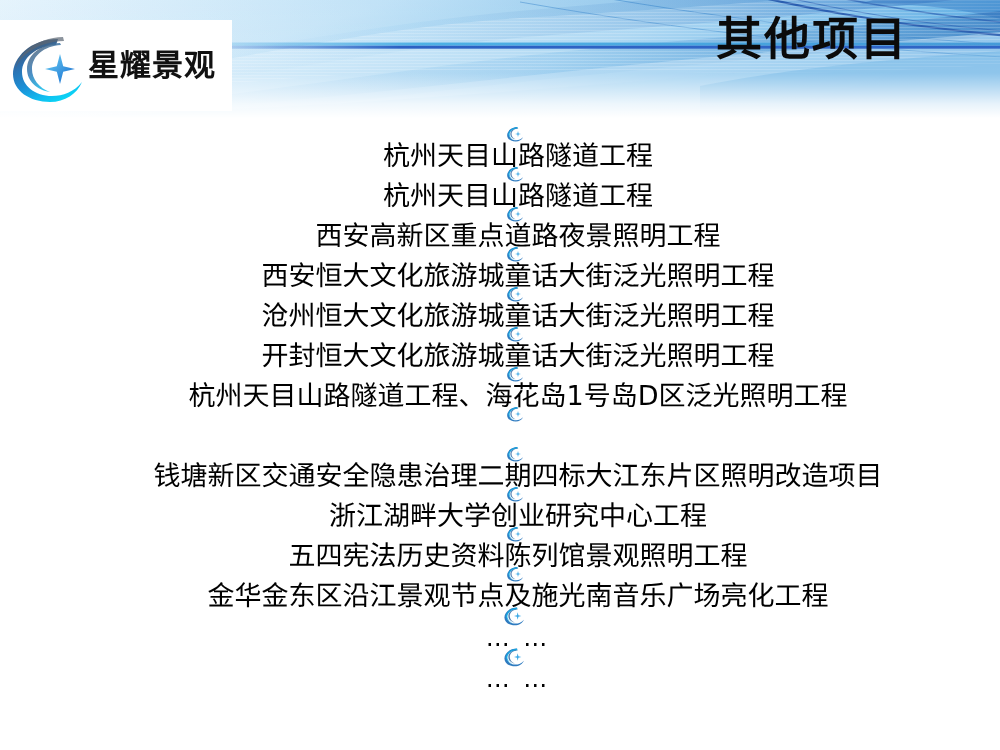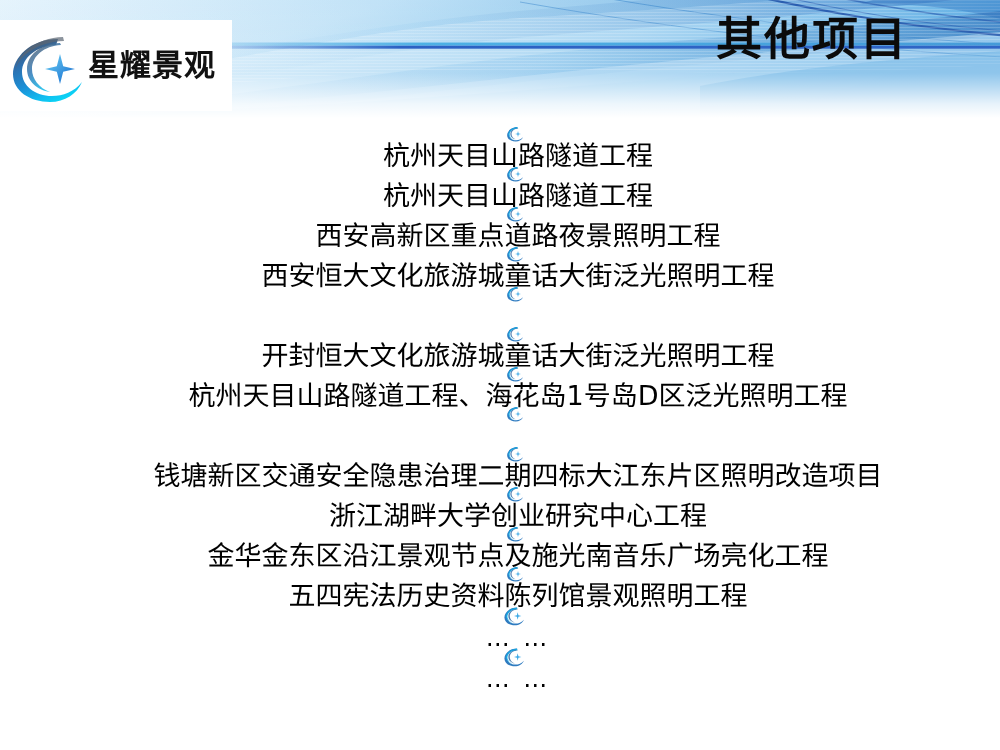--- a/index.html
+++ b/index.html
@@ -312,20 +312,21 @@
       <li class="list-item">
         <svg class="bullet" viewBox="0 0 78 70">
     <defs></defs>
     <path d="M 50,5 C 22,5 5,24 5,40 C 5,57 22,68 42,68 C 57,68 69,60 74,48
              C 66,58 55,62 44,62 C 27,62 14,52 14,38 C 14,24 28,12 48,11 Z" fill="#2f7bc0"></path>
     <path d="M 52,9 C 32,10 19,21 19,35 C 19,47 29,56 42,58
              C 31,54 24,45 24,35 C 24,22 36,12 53,11 Z" fill="#1f5f9e" opacity="0.8"></path>
     <path d="M 50,5 C 28,6 12,20 9,36 C 14,50 26,60 42,62 C 26,58 16,48 16,36 C 16,22 31,11 51,10 Z" fill="#12b0e8" opacity="0.75"></path>
     <path d="M 52,22 L 54.6,32.4 L 65,35 L 54.6,37.6 L 52,48 L 49.4,37.6 L 39,35 L 49.4,32.4 Z" fill="#3aa8e6"></path>
   </svg>
+        <span class="item-text">沧州恒大文化旅游城童话大街泛光照明工程</span>
       </li>
       <li class="list-item">
         <svg class="bullet" viewBox="0 0 78 70">
     <defs></defs>
     <path d="M 50,5 C 22,5 5,24 5,40 C 5,57 22,68 42,68 C 57,68 69,60 74,48
              C 66,58 55,62 44,62 C 27,62 14,52 14,38 C 14,24 28,12 48,11 Z" fill="#2f7bc0"></path>
     <path d="M 52,9 C 32,10 19,21 19,35 C 19,47 29,56 42,58
              C 31,54 24,45 24,35 C 24,22 36,12 53,11 Z" fill="#1f5f9e" opacity="0.8"></path>
     <path d="M 50,5 C 28,6 12,20 9,36 C 14,50 26,60 42,62 C 26,58 16,48 16,36 C 16,22 31,11 51,10 Z" fill="#12b0e8" opacity="0.75"></path>
     <path d="M 52,22 L 54.6,32.4 L 65,35 L 54.6,37.6 L 52,48 L 49.4,37.6 L 39,35 L 49.4,32.4 Z" fill="#3aa8e6"></path>
@@ -382,34 +383,34 @@
       <li class="list-item">
         <svg class="bullet" viewBox="0 0 78 70">
     <defs></defs>
     <path d="M 50,5 C 22,5 5,24 5,40 C 5,57 22,68 42,68 C 57,68 69,60 74,48
              C 66,58 55,62 44,62 C 27,62 14,52 14,38 C 14,24 28,12 48,11 Z" fill="#2f7bc0"></path>
     <path d="M 52,9 C 32,10 19,21 19,35 C 19,47 29,56 42,58
              C 31,54 24,45 24,35 C 24,22 36,12 53,11 Z" fill="#1f5f9e" opacity="0.8"></path>
     <path d="M 50,5 C 28,6 12,20 9,36 C 14,50 26,60 42,62 C 26,58 16,48 16,36 C 16,22 31,11 51,10 Z" fill="#12b0e8" opacity="0.75"></path>
     <path d="M 52,22 L 54.6,32.4 L 65,35 L 54.6,37.6 L 52,48 L 49.4,37.6 L 39,35 L 49.4,32.4 Z" fill="#3aa8e6"></path>
   </svg>
+        <span class="item-text">五四宪法历史资料陈列馆景观照明工程</span>
+      </li>
+      <li class="list-item">
+        <svg class="bullet" viewBox="0 0 78 70">
+    <defs></defs>
+    <path d="M 50,5 C 22,5 5,24 5,40 C 5,57 22,68 42,68 C 57,68 69,60 74,48
+             C 66,58 55,62 44,62 C 27,62 14,52 14,38 C 14,24 28,12 48,11 Z" fill="#2f7bc0"></path>
+    <path d="M 52,9 C 32,10 19,21 19,35 C 19,47 29,56 42,58
+             C 31,54 24,45 24,35 C 24,22 36,12 53,11 Z" fill="#1f5f9e" opacity="0.8"></path>
+    <path d="M 50,5 C 28,6 12,20 9,36 C 14,50 26,60 42,62 C 26,58 16,48 16,36 C 16,22 31,11 51,10 Z" fill="#12b0e8" opacity="0.75"></path>
+    <path d="M 52,22 L 54.6,32.4 L 65,35 L 54.6,37.6 L 52,48 L 49.4,37.6 L 39,35 L 49.4,32.4 Z" fill="#3aa8e6"></path>
+  </svg>
         <span class="item-text">金华金东区沿江景观节点及施光南音乐广场亮化工程</span>
       </li>
-      <li class="list-item">
-        <svg class="bullet" viewBox="0 0 78 70">
-    <defs></defs>
-    <path d="M 50,5 C 22,5 5,24 5,40 C 5,57 22,68 42,68 C 57,68 69,60 74,48
-             C 66,58 55,62 44,62 C 27,62 14,52 14,38 C 14,24 28,12 48,11 Z" fill="#2f7bc0"></path>
-    <path d="M 52,9 C 32,10 19,21 19,35 C 19,47 29,56 42,58
-             C 31,54 24,45 24,35 C 24,22 36,12 53,11 Z" fill="#1f5f9e" opacity="0.8"></path>
-    <path d="M 50,5 C 28,6 12,20 9,36 C 14,50 26,60 42,62 C 26,58 16,48 16,36 C 16,22 31,11 51,10 Z" fill="#12b0e8" opacity="0.75"></path>
-    <path d="M 52,22 L 54.6,32.4 L 65,35 L 54.6,37.6 L 52,48 L 49.4,37.6 L 39,35 L 49.4,32.4 Z" fill="#3aa8e6"></path>
-  </svg>
-        <span class="item-text">五四宪法历史资料陈列馆景观照明工程</span>
-      </li>
       <li class="list-item ellipsis big-bullet spaced">
         <svg class="bullet" viewBox="0 0 78 70">
     <defs></defs>
     <path d="M 50,5 C 22,5 5,24 5,40 C 5,57 22,68 42,68 C 57,68 69,60 74,48
              C 66,58 55,62 44,62 C 27,62 14,52 14,38 C 14,24 28,12 48,11 Z" fill="#2f7bc0"></path>
     <path d="M 52,9 C 32,10 19,21 19,35 C 19,47 29,56 42,58
              C 31,54 24,45 24,35 C 24,22 36,12 53,11 Z" fill="#1f5f9e" opacity="0.8"></path>
     <path d="M 50,5 C 28,6 12,20 9,36 C 14,50 26,60 42,62 C 26,58 16,48 16,36 C 16,22 31,11 51,10 Z" fill="#12b0e8" opacity="0.75"></path>
     <path d="M 52,22 L 54.6,32.4 L 65,35 L 54.6,37.6 L 52,48 L 49.4,37.6 L 39,35 L 49.4,32.4 Z" fill="#3aa8e6"></path>
   </svg>

